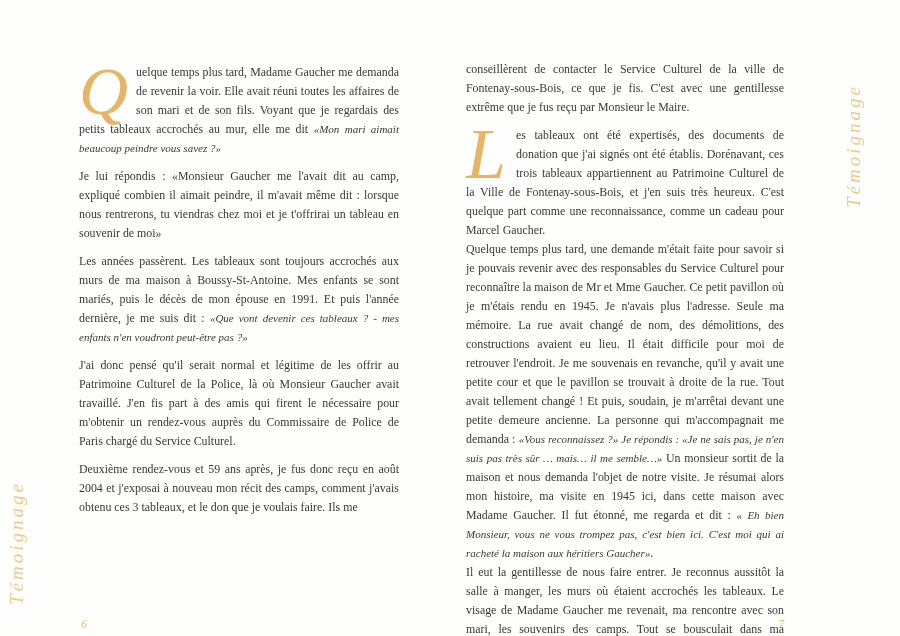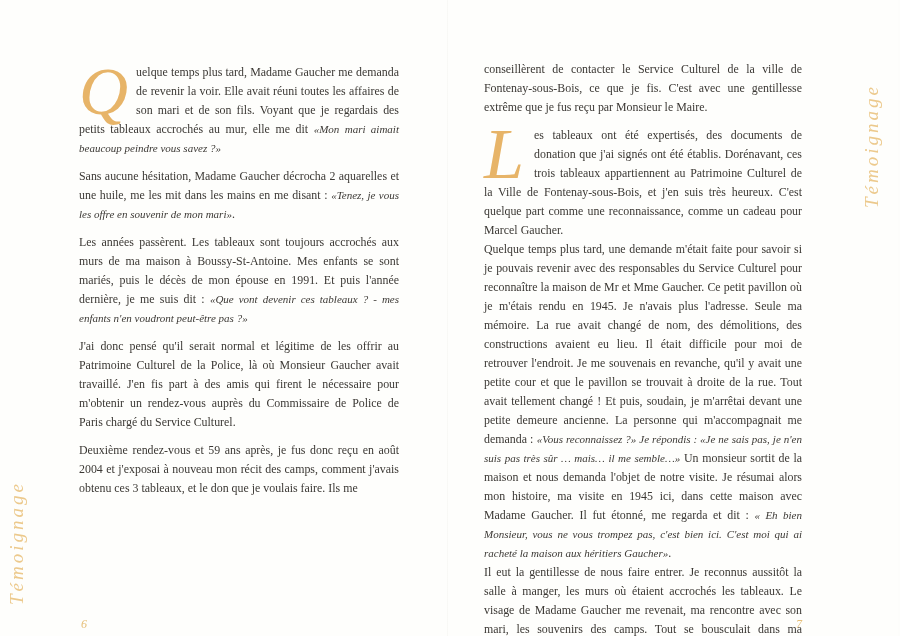--- a/index.html
+++ b/index.html
@@ -1,20 +1,20 @@
 <!DOCTYPE html>
 <html><head>
 <meta charset="utf-8">
 <style>
   * { box-sizing: border-box; margin: 0; padding: 0; }
   html, body { width: 900px; height: 636px; overflow: hidden; background: #fdfdfb; }
   body { position: relative; font-family: "DejaVu Serif", "Liberation Serif", serif; color: #3d3a36; }
   .page { position: absolute; top: 0; height: 636px; background: #fefefc; }
   .page.left { left: 0; width: 450px; }
-  .page.right { left: 448px; width: 450px; }
+  .page.right { left: 430px; width: 450px; }
   .gutter { position: absolute; left: 447px; top: 0; width: 6px; height: 636px;
     background: linear-gradient(to right, #fafaf7, #f1f1ed, #fafaf7); }
   .col { position: absolute; font-family: "Liberation Serif", serif; font-size: 11.9px; line-height: 19px;
     text-align: justify; color: #3b3834; }
   .left .col { left: 79px; top: 63px; width: 320px; }
   .right .col { left: 36px; top: 60px; width: 318px; }
   .col p { margin-bottom: 9px; }
   .col p.tight { margin-bottom: 0; }
   .col em { font-style: italic; font-size: 11px; }
   .dropcap { float: left; font-family: "Liberation Serif", serif; font-style: italic;
@@ -31,21 +31,21 @@
   .pagenum.p7 { left: 798px; top: 617px; }
 </style>
 </head>
 <body>
 
 <div class="page left">
   <div class="col">
     <p>
       <span class="dropcap">Q</span><span>uelque temps plus tard, Madame Gaucher me demanda de revenir la voir. Elle avait réuni toutes les affaires de son mari et de son fils. Voyant que je regardais des petits tableaux accrochés au mur, elle me dit </span><em>«Mon mari aimait beaucoup peindre vous savez ?»</em>
     </p>
-    <p><span>Sans aucune hésitation, Madame Gaucher décrocha 2 aquarelles et une huile, me les mit dans les mains en me disant : </span><em>«Tenez, je vous les offre en souvenir de mon mari»</em><span>.</span></p>
+    <p><span>Je lui répondis : «Monsieur Gaucher me l'avait dit au camp, expliqué combien il aimait peindre, il m'avait même dit : lorsque nous rentrerons, tu viendras chez moi et je t'offrirai un tableau en souvenir de moi»</span></p>
     <p><span>Les années passèrent. Les tableaux sont toujours accrochés aux murs de ma maison à Boussy-St-Antoine. Mes enfants se sont mariés, puis le décès de mon épouse en 1991. Et puis l'année dernière, je me suis dit : </span><em>«Que vont devenir ces tableaux ? - mes enfants n'en voudront peut-être pas ?»</em></p>
     <p><span>J'ai donc pensé qu'il serait normal et légitime de les offrir au Patrimoine Culturel de la Police, là où Monsieur Gaucher avait travaillé. J'en fis part à des amis qui firent le nécessaire pour m'obtenir un rendez-vous auprès du Commissaire de Police de Paris chargé du Service Culturel.</span></p>
     <p><span>Deuxième rendez-vous et 59 ans après, je fus donc reçu en août 2004 et j'exposai à nouveau mon récit des camps, comment j'avais obtenu ces 3 tableaux, et le don que je voulais faire. Ils me</span></p>
   </div>
   <div class="side-title left-t">Témoignage</div>
   <div class="pagenum p6">6</div>
 </div>
 
 <div class="gutter"></div>
 

